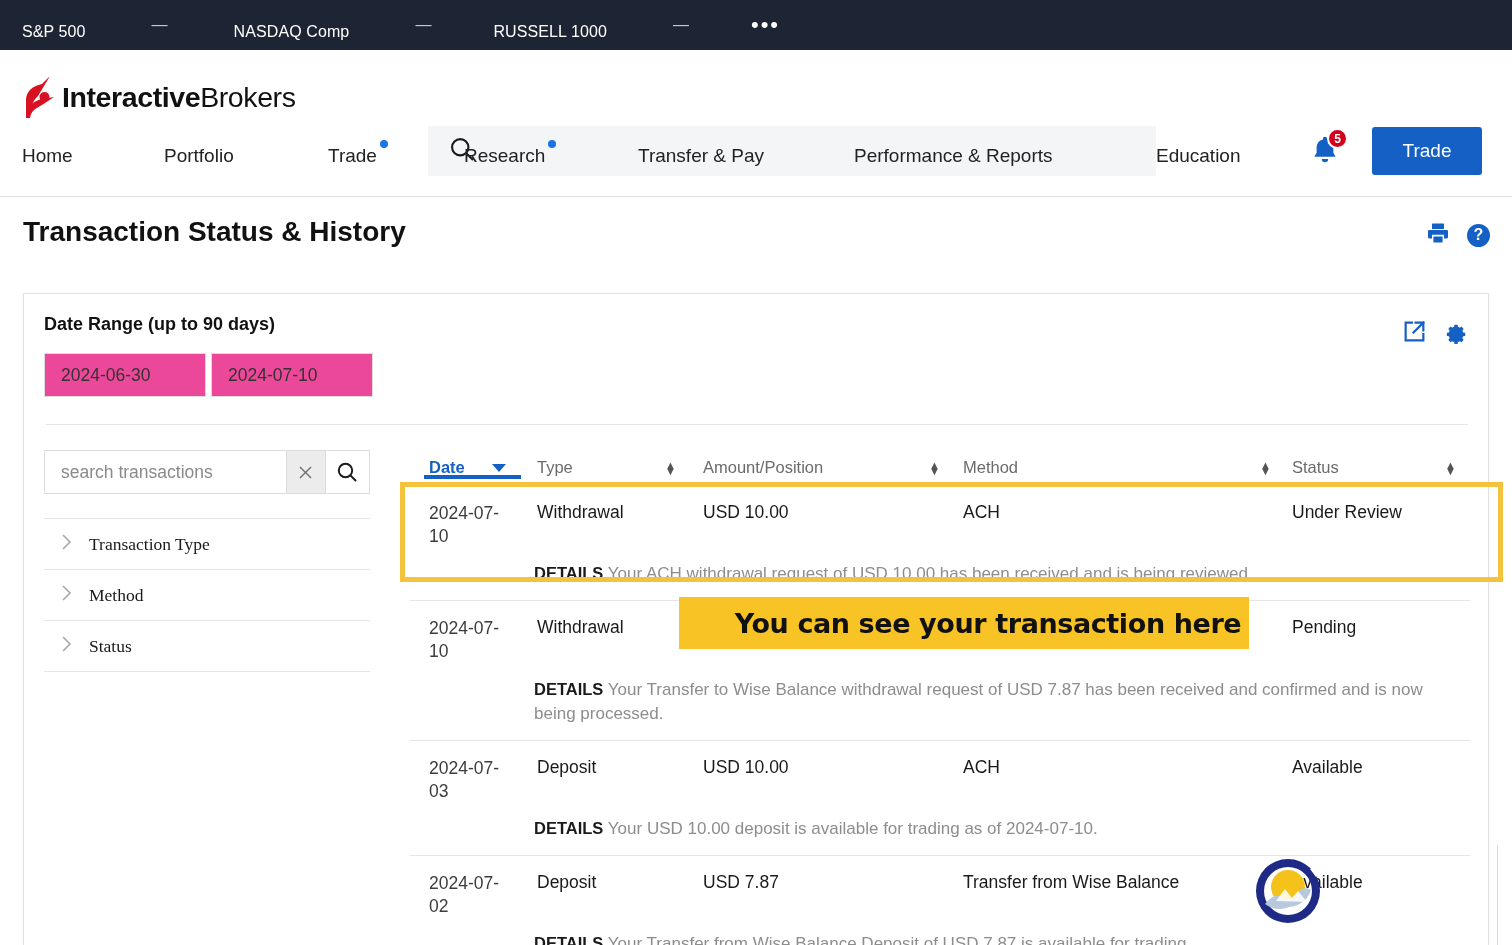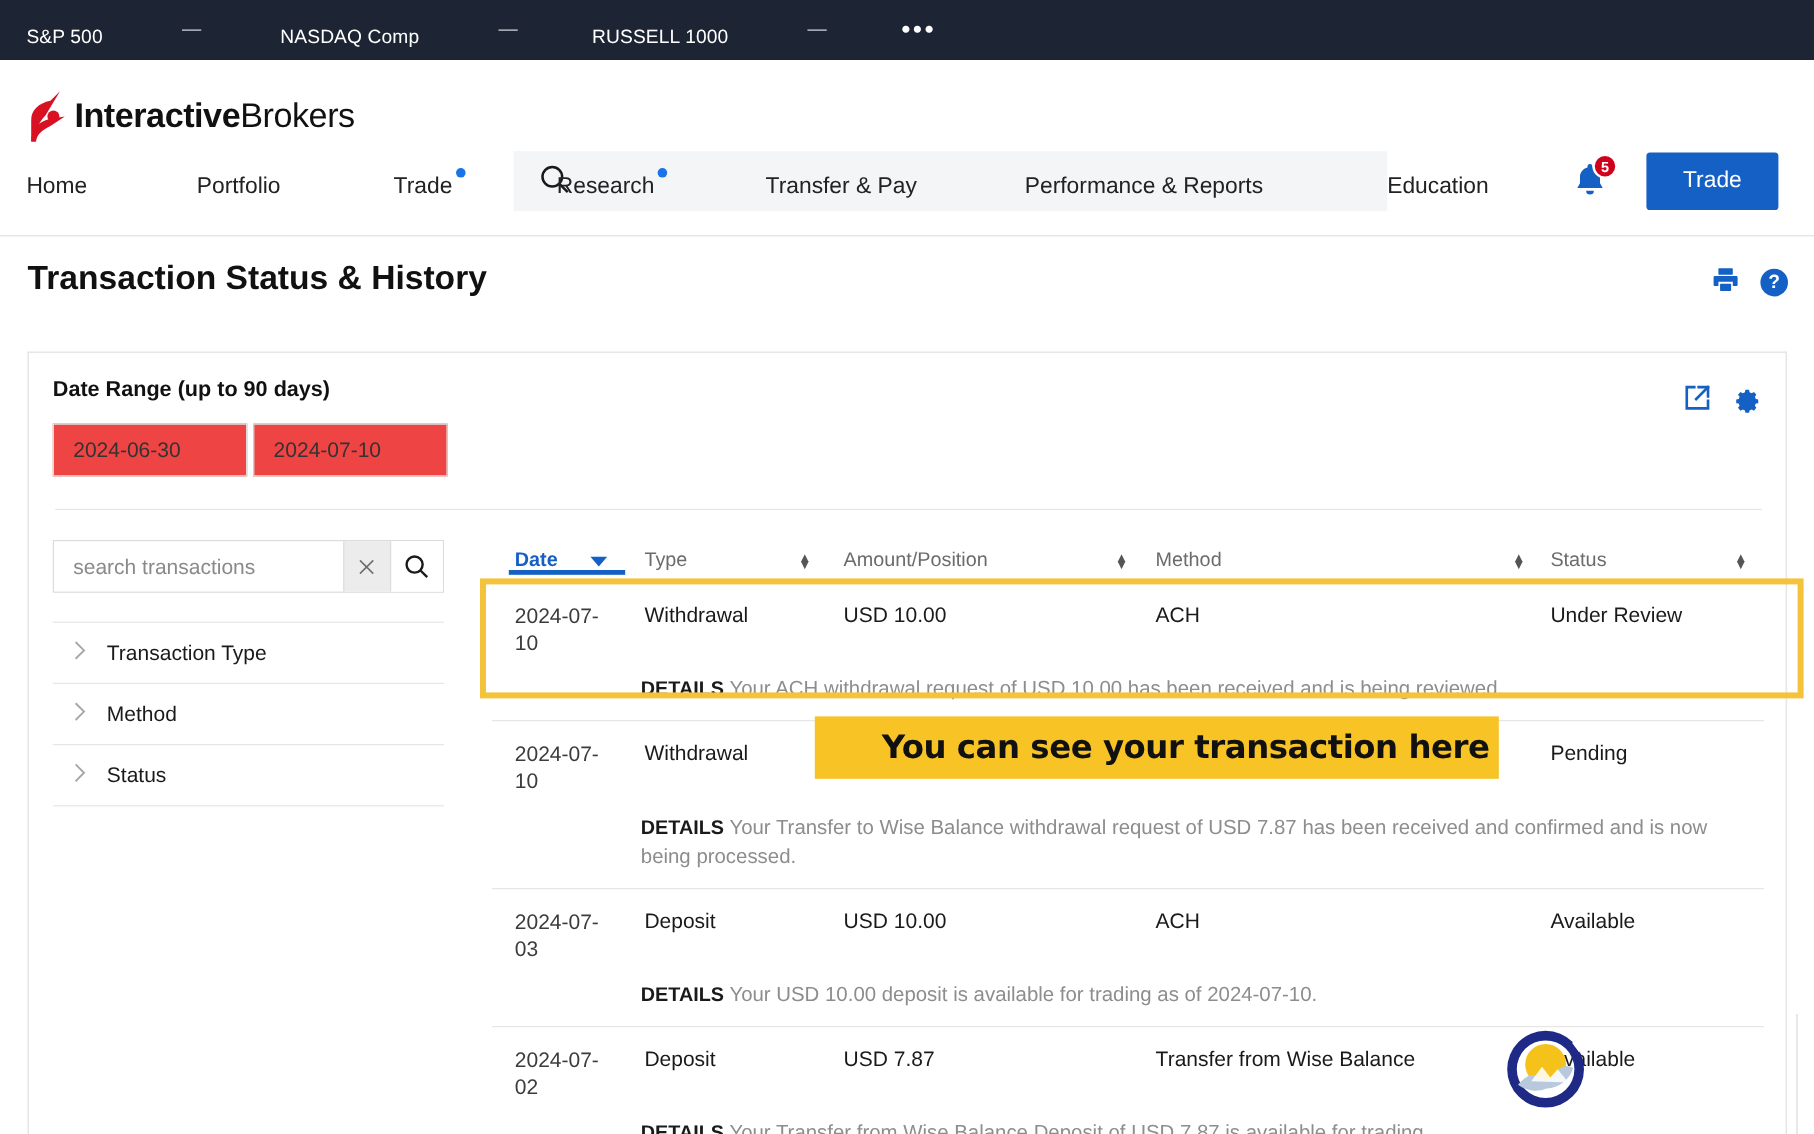--- a/index.html
+++ b/index.html
@@ -91,21 +91,21 @@
   
   .card {
     position: absolute; left: 23px; top: 293px; width: 1466px; height: 652px;
     background: #fff; border: 1px solid #e2e2e2; border-bottom: none;
     box-shadow: 0 1px 3px rgba(0,0,0,.06);
   }
   .card-icons { position: absolute; right: 20px; top: 25px; display: flex; gap: 16px; align-items: center; }
   .date-range-label { position: absolute; left: 20px; top: 20px; font-size: 18px; font-weight: 700; color: #111; }
   .date-inputs { position: absolute; left: 20px; top: 59px; display: flex; }
   .date-field {
-    width: 162px; height: 44px; border: 1px solid #dcdcdc; background: #ef4444;
+    width: 162px; height: 44px; border: 1px solid #dcdcdc; background: #ec4899;
     display: flex; align-items: center; padding-left: 16px; font-size: 17.5px; color: #333;
   }
   .date-field + .date-field { margin-left: 5px; }
   .card-divider { position: absolute; left: 22px; top: 130px; width: 1422px; height: 1px; background: #e6e6e6; }
 
   
   .filter-panel { position: absolute; left: 20px; top: 156px; width: 326px; }
   .search-tx {
     display: flex; height: 44px; border: 1px solid #dcdcdc; background: #fff; width: 326px;
   }
@@ -118,21 +118,21 @@
     width: 46px; border-left: 1px solid #dcdcdc; background: #ececec;
     display: flex; align-items: center; justify-content: center; cursor: pointer;
   }
   .tx-search-btn {
     width: 52px; border-left: 1px solid #dcdcdc; background: #fff;
     display: flex; align-items: center; justify-content: center; cursor: pointer;
   }
   .filter-list { margin-top: 24px; border-top: 1px solid #e6e6e6; }
   .filter-row {
     height: 51px; border-bottom: 1px solid #e6e6e6; display: flex; align-items: center;
-    padding-left: 17px; cursor: pointer;
+    padding-left: 17px; cursor: pointer; font-family: Liberation Serif, serif;
   }
   .filter-row span.lbl { font-size: 17.5px; color: #1a1a1a; margin-left: 16px; }
 
   
   .table-wrap { position: absolute; left: 386px; top: 152px; width: 1060px; }
   .thead { display: flex; height: 40px; align-items: center; padding-top: 4px;
            border-bottom: 1px solid #d8d8d8; position: relative; }
   .th { font-size: 16.5px; color: #6b6b6b; display: flex; align-items: center; position: relative; }
   .th.active { color: #1560c4; font-weight: 700; }
   .th-date { width: 106px; padding-left: 19px; }

